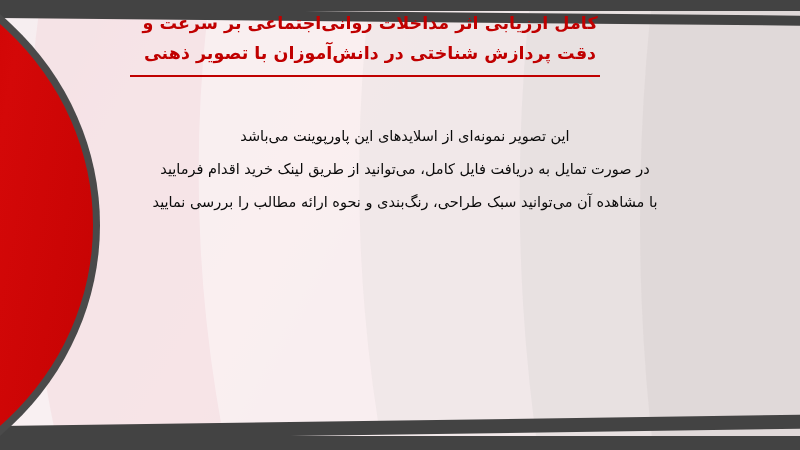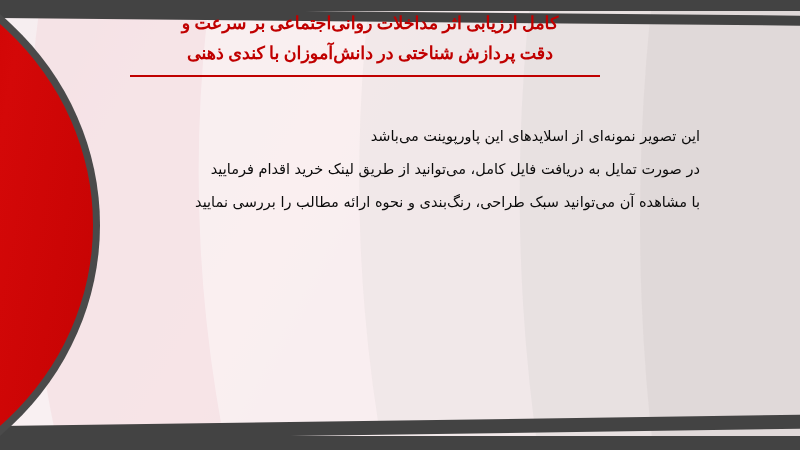--- a/index.html
+++ b/index.html
@@ -115,42 +115,41 @@
     direction: rtl;
     z-index: 8;
   }
   .title-line {
     color: #c00000;
     font-size: 17.5px;
     font-weight: bold;
     line-height: 30px;
     white-space: nowrap;
     letter-spacing: 0px;
-    font-family: Liberation Serif, serif;
   }
   .title-line.underlined {
     text-decoration: none;
     display: inline-block;
     position: relative;
   }
   .title-underline {
     position: absolute;
     left: 130px; top: 75px;
     width: 470px; height: 2px;
     background: #c00000;
     z-index: 8;
   }
 
   
   .body-block {
     position: absolute;
     left: 110px; top: 120px;
     width: 590px;
     direction: rtl;
-    text-align: right;
+    text-align: center;
     z-index: 8;
   }
   .body-line {
     color: #0a0a0a;
     font-size: 14.5px;
     line-height: 33px;
     white-space: nowrap;
   }
 </style>
 </head>
@@ -174,21 +173,21 @@
   <div class="bar-top"></div>
   <div class="bar-bottom"></div>
 
   <div class="red-shape-wrap">
     <div class="red-outline"></div>
     <div class="red-body"></div>
   </div>
 
   <div class="title-block">
     <div class="title-line">کامل ارزیابی اثر مداخلات روانی‌اجتماعی بر سرعت و</div>
-    <div class="title-line underlined">دقت پردازش شناختی در دانش‌آموزان با کندی ذهنی</div>
+    <div class="title-line underlined">دقت پردازش شناختی در دانش‌آموزان با تصویر ذهنی</div>
   </div>
   <div class="title-underline"></div>
 
   <div class="body-block">
     <div class="body-line">این تصویر نمونه‌ای از اسلایدهای این پاورپوینت می‌باشد</div>
     <div class="body-line">در صورت تمایل به دریافت فایل کامل، می‌توانید از طریق لینک خرید اقدام فرمایید</div>
     <div class="body-line">با مشاهده آن می‌توانید سبک طراحی، رنگ‌بندی و نحوه ارائه مطالب را بررسی نمایید</div>
   </div>
 
 </div>

